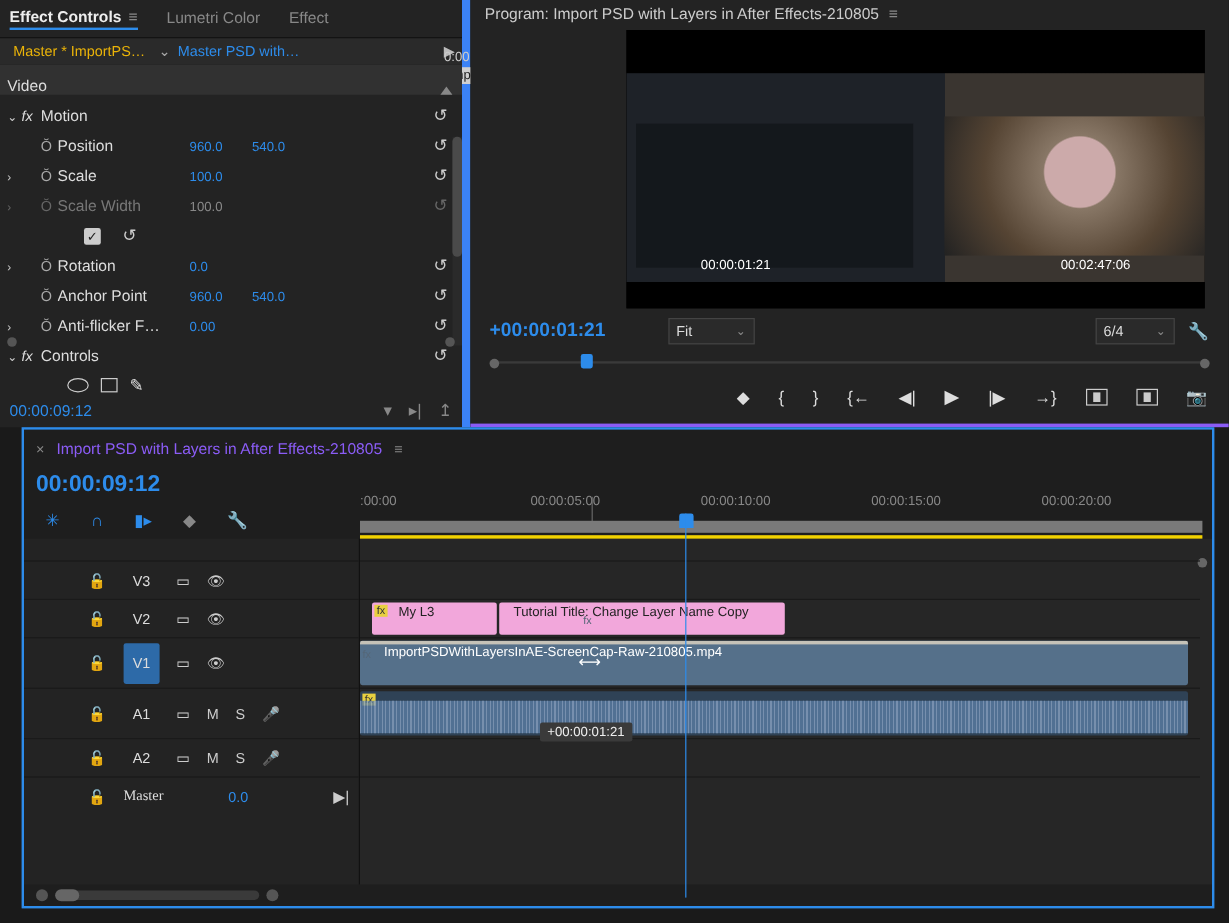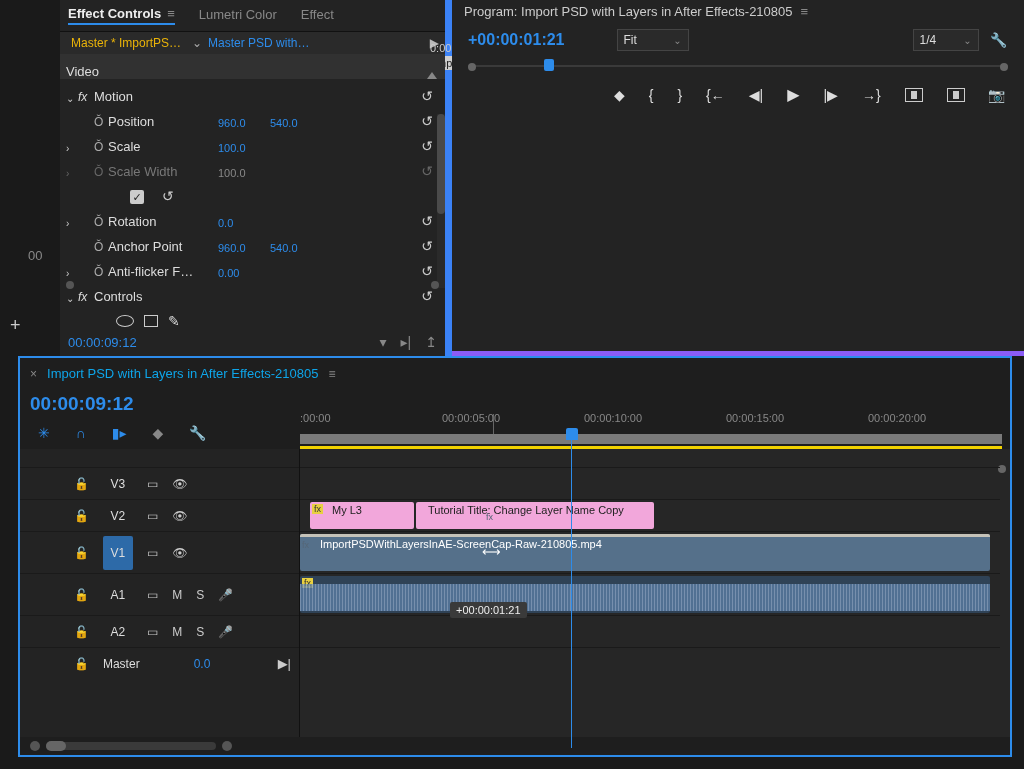--- a/index.html
+++ b/index.html
@@ -43,21 +43,21 @@
   .ec-tc .ico { color: #888; margin-left: 14px; font-size: 14px; }
   .playhead-mini { position: absolute; top: 42px; left: 370px; width: 60px; }
   .ph-tc { font-size: 11px; color: #ccc; }
   .ph-tag { background: #d0d0d0; color: #222; font-size: 11px; padding: 1px 4px; margin-top: 2px; display: inline-block; }
   .scroll-dots { position: absolute; bottom: 36px; left: 0; right: 0; height: 14px; display: flex; align-items: center; justify-content: space-between; padding: 0 6px; }
   .scroll-dots .dot { width: 8px; height: 8px; border-radius: 50%; background: #555; }
   .vscroll { position: absolute; right: 0; top: 60px; bottom: 40px; width: 8px; background: #2a2a2a; }
   .vscroll .thumb { position: absolute; top: 0; width: 8px; height: 100px; background: #4a4a4a; border-radius: 4px; }
   .tri-up { width: 0; height: 0; border-left: 5px solid transparent; border-right: 5px solid transparent; border-bottom: 7px solid #888; margin-left: auto; margin-right: 8px; }
 
-  .program { flex: 1; background: #232323; display: flex; flex-direction: column; padding: 2px 0 0 0; border-bottom: 5px solid #8b5cf6; position: relative; }
+  .program { flex: 1; background: #232323; display: flex; flex-direction: column; padding: 2px 0 0 0; border-bottom: 3px solid #8b5cf6; position: relative; }
   .prog-title { color: #ccc; font-size: 13px; padding: 2px 12px 6px 12px; display: flex; align-items: center; }
   .prog-title .ham { margin-left: 8px; color: #888; }
   .viewer { background: #000; margin: 0 20px 4px 130px; height: 232px; position: relative; overflow: hidden; }
   .viewer .letterbox-top { position: absolute; top: 0; left: 0; right: 0; height: 36px; background: #000; }
   .viewer .letterbox-bot { position: absolute; bottom: 0; left: 0; right: 0; height: 22px; background: #000; }
   .viewer .content { position: absolute; top: 36px; bottom: 22px; left: 0; right: 0; background: linear-gradient(90deg,#1e2228 55%,#3a3530 55%); }
   .viewer .tc1 { position: absolute; bottom: 30px; left: 62px; color: #fff; font-size: 11px; }
   .viewer .tc2 { position: absolute; bottom: 30px; right: 62px; color: #fff; font-size: 11px; }
   .viewer .subleft { position: absolute; top: 42px; left: 8px; width: 48%; height: 120px; background: #14181c; }
   .viewer .face { position: absolute; top: 36px; right: 0; bottom: 22px; width: 45%; background: radial-gradient(circle at 52% 40%, #caa 22%, #876 23%, #543 60%, #222 100%); }
@@ -76,21 +76,21 @@
   .transport { display: flex; justify-content: flex-end; gap: 24px; padding: 10px 18px 10px 18px; color: #ddd; font-size: 14px; align-items: center; }
   .transport span { cursor: pointer; }
   .transport .sp { flex: 1; }
   .transport .play { font-size: 16px; }
   .crop-ico { display: inline-block; width: 18px; height: 14px; border: 1px solid #ccc; position: relative; }
   .crop-ico::after { content: ''; position: absolute; inset: 2px 5px; background: #ccc; }
 
   .timeline { flex: 1; background: #1e1e1e; border: 2px solid #2d8ceb; margin: 0px 12px 12px 18px; display: flex; flex-direction: column; overflow: hidden; position: relative; }
   .tl-header { display: flex; align-items: center; padding: 8px 10px 4px 10px; gap: 10px; }
   .tl-x { color: #888; font-size: 12px; }
-  .tl-title { color: #0ea5e9; font-size: 13px; }
+  .tl-title { color: #8b5cf6; font-size: 13px; }
   .tl-ham { color: #888; }
   .tl-row2 { display: flex; align-items: center; padding: 0 0 0 10px; height: 38px; }
   .tl-tc { color: #2d8ceb; font-size: 19px; font-weight: 700; width: 270px; }
   .tl-ruler { flex: 1; height: 32px; position: relative; margin-top: 47px; }
   .tl-ruler .marks { position: absolute; left: 0; right: 0; top: 0; height: 18px; display: flex; }
   .tl-ruler .mark { flex: 1; color: #888; font-size: 11px; }
   .tl-ruler .track { position: absolute; left: 0; right: 8px; top: 22px; height: 10px; background: #7a7a7a; }
   .tl-ruler .yellow { position: absolute; left: 0; right: 8px; top: 34px; height: 3px; background: #f2d200; }
   .tl-ruler .phmark { position: absolute; top: 16px; width: 12px; height: 12px; background: #2d8ceb; border-radius: 2px 2px 0 0; }
   .tl-ruler .phline { position: absolute; top: 16px; width: 1px; background: #2d8ceb; height: 320px; z-index: 50; }
@@ -131,24 +131,20 @@
   .tl-scroll .bar { width: 170px; height: 8px; background: #3a3a3a; border-radius: 4px; position: relative; }
   .tl-scroll .bar .th { position: absolute; left: 0; width: 20px; top: -1px; height: 10px; background: #666; border-radius: 5px; }
   .lane-dot { position: absolute; right: 4px; top: 16px; width: 8px; height: 8px; border-radius: 50%; background: #666; }
 
 </style>
 </head>
 <body>
 
 <div class="app">
   <div class="top">
-    <div class="left-col">
-      <div class="zero">00</div>
-      <div class="plus">+</div>
-    </div>
 
     <div class="ec-panel">
       <div class="tabs">
         <div class="tab active"><span>Effect Controls</span><span class="ham">≡</span></div>
         <div class="tab">Lumetri Color</div>
         <div class="tab">Effect</div>
       </div>
       <div class="master-row">
         <span class="master-label">Master * ImportPS…</span>
         <span class="master-chev">⌄</span>
@@ -265,28 +261,38 @@
         <span class="ico">▸|</span>
         <span class="ico">↥</span>
       </div>
     </div>
 
     <div class="program">
       <div class="prog-title">
           <span>Program: Import PSD with Layers in After Effects-210805</span>
           <span class="ham">≡</span>
         </div>
+      <div class="viewer">
+        <div class="letterbox-top"></div>
+        <div class="content">
+          <div class="subleft"></div>
+          <div class="face"></div>
+        </div>
+        <div class="letterbox-bot"></div>
+        <div class="tc1">00:00:01:21</div>
+        <div class="tc2">00:02:47:06</div>
+      </div>
       <div class="prog-ctrl">
         <span class="prog-tc">+00:00:01:21</span>
         <span class="dd fit">
             <span>Fit</span>
             <span class="caret">⌄</span>
           </span>
         <span class="dd q">
-            <span>1/4</span>
+            <span>6/4</span>
             <span class="caret">⌄</span>
           </span>
         <span class="wrench">🔧</span>
       </div>
       <div class="prog-scrub">
         <div class="bar"></div>
           <div class="dot"></div>
           <div class="dot r"></div>
           <div class="ph"></div>
       </div>
@@ -376,21 +382,21 @@
         <div class="trk">
           <span class="lock">🔓</span>
           <span class="name">A2</span>
           <span class="ico">▭</span>
           <span class="ico">M</span>
           <span class="ico">S</span>
           <span class="ico">🎤</span>
         </div>
         <div class="trk master">
           <span class="lock">🔓</span>
-          <span class="name" style="width:auto;">Master</span>
+          <span class="name" style="width:auto;font-family:Liberation Serif, serif;">Master</span>
           <span class="val">0.0</span>
           <span class="endico">▶|</span>
         </div>
       </div>
 
       <div class="track-lanes">
         <div class="lane-dot"></div>
         <div class="lane" style="top:18px;"></div>
         <div class="lane" style="top:50px;">
           <div class="clip pink" style="left:10px; width:104px;">

